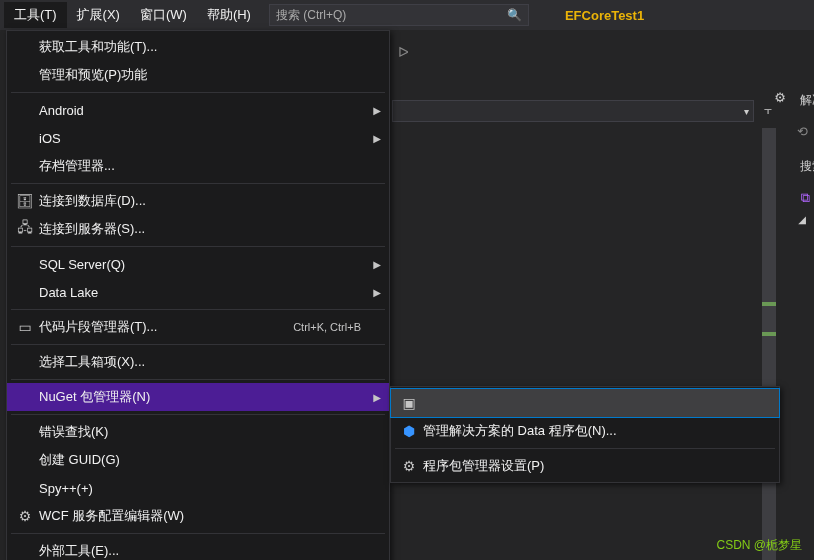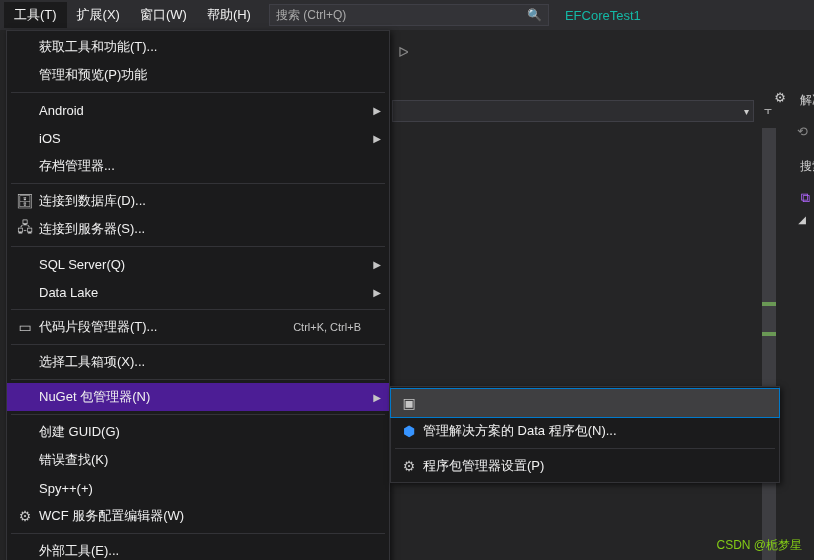--- a/index.html
+++ b/index.html
@@ -2,24 +2,24 @@
 <html><head>
 <meta charset="utf-8">
 <style>
   * { margin: 0; padding: 0; box-sizing: border-box; font-family: "Microsoft YaHei", "Segoe UI", sans-serif; }
   body { background: #1e1e1e; color: #f1f1f1; font-size: 13px; width: 814px; height: 560px; overflow: hidden; position: relative; }
 
   
   .menubar { display: flex; align-items: center; height: 30px; background: #2d2d30; padding: 0 4px; }
   .menubar-item { padding: 4px 10px; cursor: default; }
   .menubar-item.active { background: #1b1b1c; }
-  .search-box { display: flex; align-items: center; margin-left: 8px; background: #333337; border: 1px solid #3f3f46; height: 22px; width: 280px; padding: 0 6px; color: #999; justify-content: space-between;}
+  .search-box { display: flex; align-items: center; margin-left: 8px; background: #333337; border: 1px solid #3f3f46; height: 22px; width: 260px; padding: 0 6px; color: #999; justify-content: space-between;}
   .search-box .ph { color: #aaa; font-size: 12px; }
   .search-icon { font-size: 12px; color: #ccc; }
-  .project-tab { margin-left: 16px; font-weight: 400; color: #14b8a6; font-size: 13px; }
+  .project-tab { margin-left: 36px; font-weight: 700; color: #eab308; font-size: 13px; }
 
   
   .editor-bg { position: absolute; top: 30px; left: 0; right: 0; bottom: 0; background: #252526; }
   .faint-icon { position: absolute; top: 44px; left: 398px; color: #888; font-size: 14px; }
 
   
   .right-panel { position: absolute; right: 0; top: 80px; width: 36px; color: #ccc; }
   .right-panel .gear { position:absolute; right: 28px; top: 10px; }
   .right-panel .txt { position:absolute; right: -10px; top: 12px; font-size:12px;}
   .right-panel .back { position:absolute; right: 6px; top: 44px; color:#888;}
@@ -153,26 +153,26 @@
     </div>
   <div class="sep"></div>
   <div class="menu-item hl">
       <span class="mi-icon"></span>
       <span class="mi-label">NuGet 包管理器(N)</span>
       <span class="mi-arrow">▶</span>
     </div>
   <div class="sep"></div>
   <div class="menu-item">
       <span class="mi-icon"></span>
+      <span class="mi-label">错误查找(K)</span>
+      <span class="mi-arrow"></span>
+    </div>
+  <div class="menu-item">
+      <span class="mi-icon"></span>
       <span class="mi-label">创建 GUID(G)</span>
-      <span class="mi-arrow"></span>
-    </div>
-  <div class="menu-item">
-      <span class="mi-icon"></span>
-      <span class="mi-label">错误查找(K)</span>
       <span class="mi-arrow"></span>
     </div>
   <div class="menu-item">
       <span class="mi-icon"></span>
       <span class="mi-label">Spy++(+)</span>
       <span class="mi-arrow"></span>
     </div>
   <div class="menu-item">
       <span class="mi-icon">⚙</span>
       <span class="mi-label">WCF 服务配置编辑器(W)</span>

